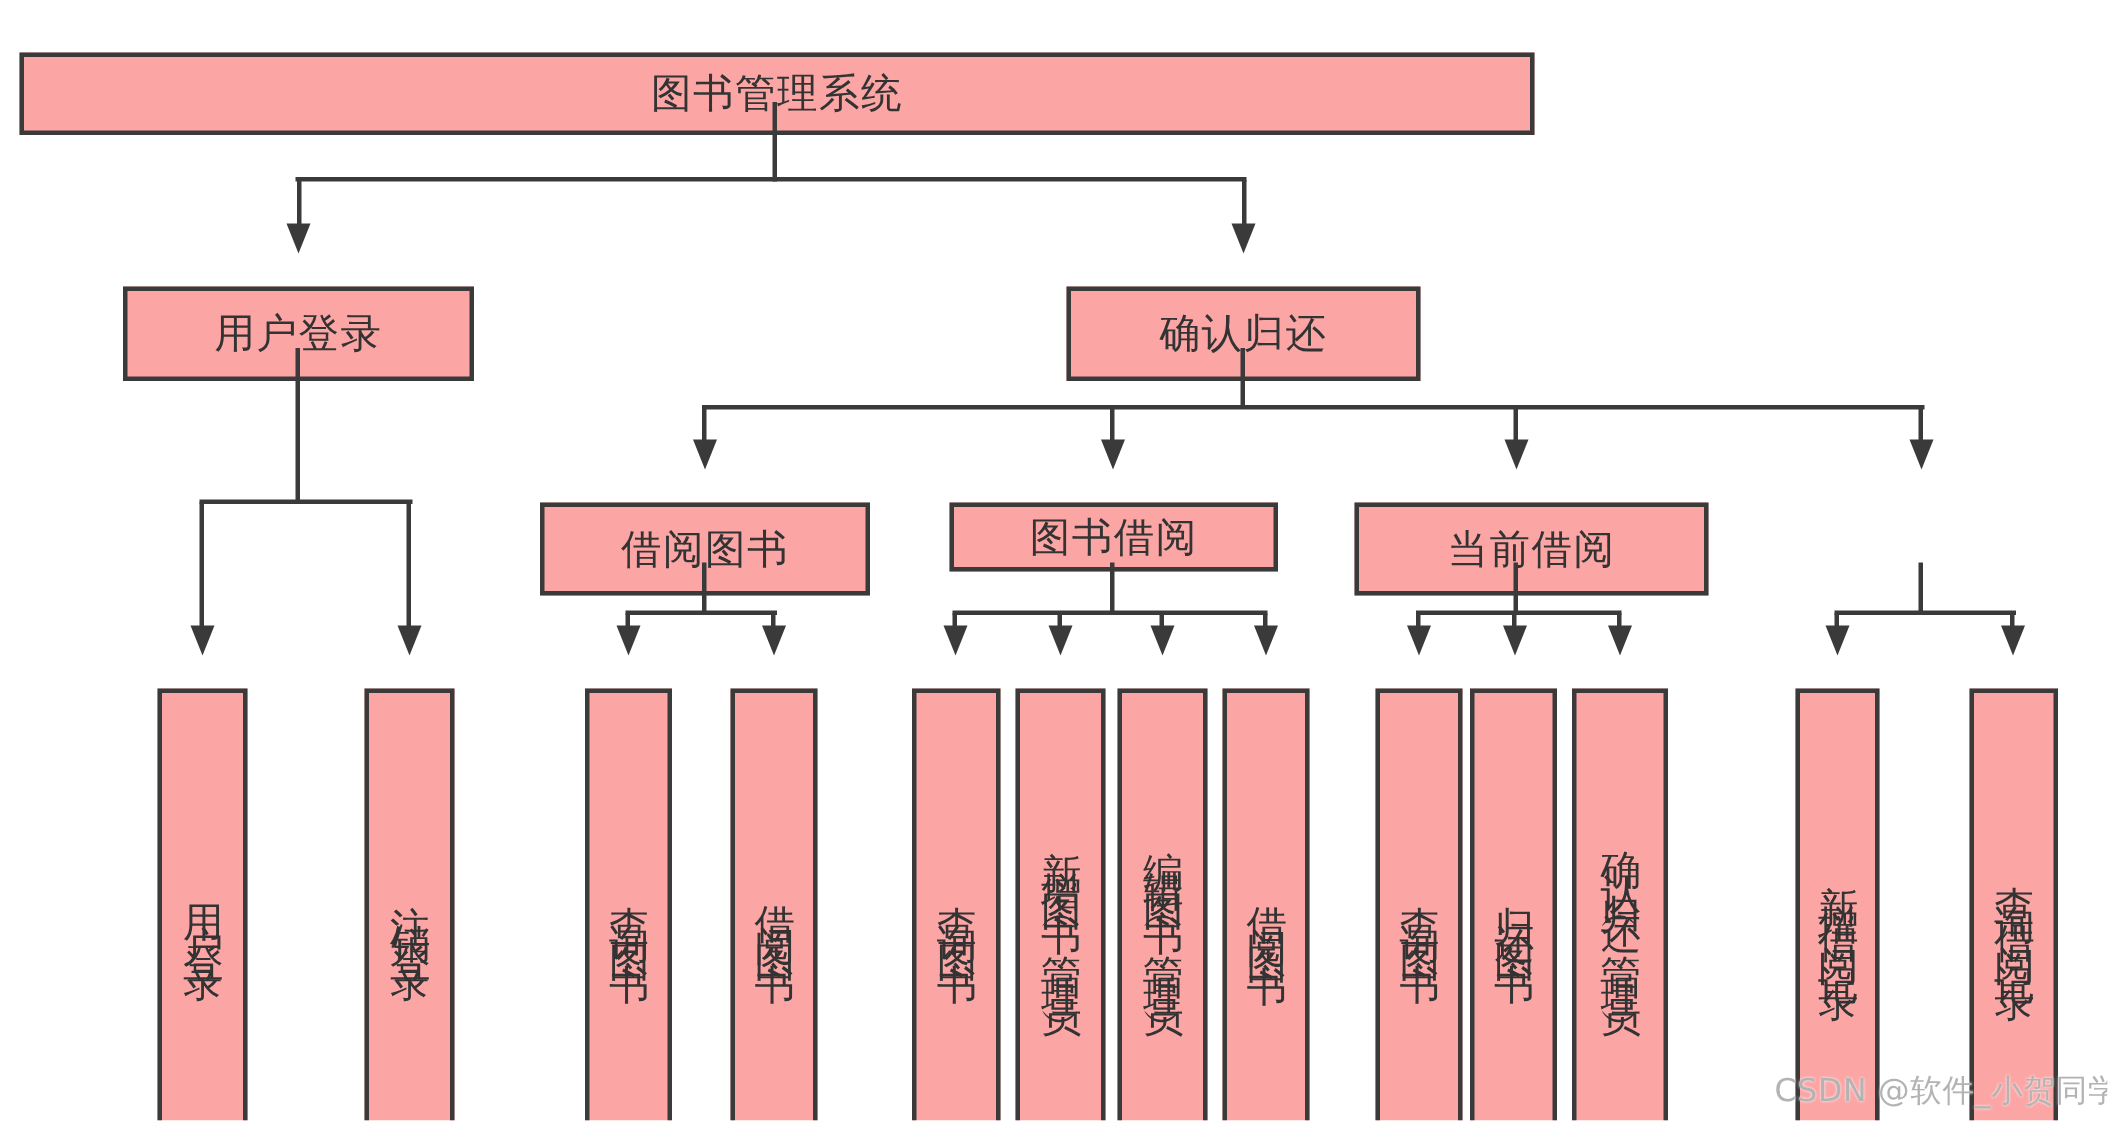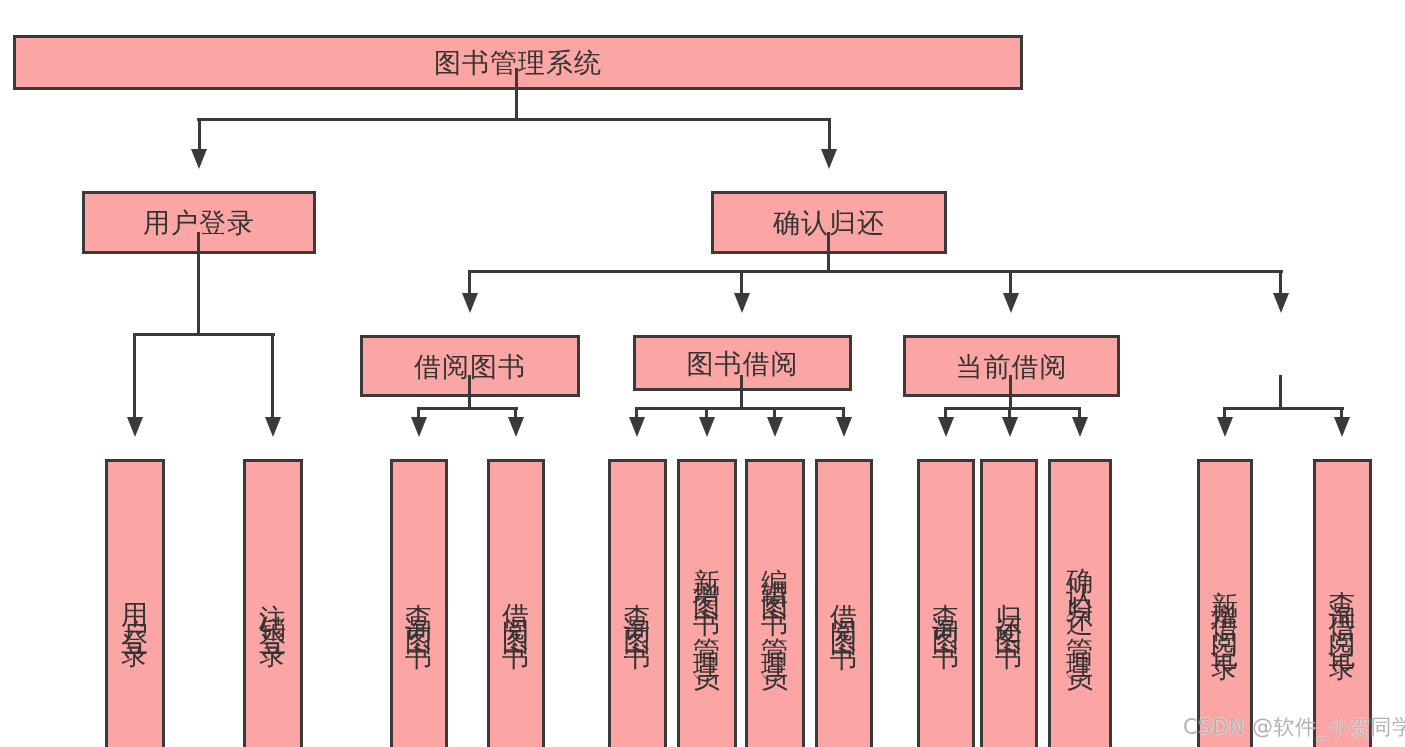--- a/index.html
+++ b/index.html
@@ -88,22 +88,22 @@
   <div class="line" style="left:468px; top:272px; width:3px; height:23px;"></div>
   <div class="arrow" style="left:462px; top:293px;"></div>
   <div class="line" style="left:740px; top:272px; width:3px; height:23px;"></div>
   <div class="arrow" style="left:734px; top:293px;"></div>
   <div class="line" style="left:1009px; top:272px; width:3px; height:23px;"></div>
   <div class="arrow" style="left:1003px; top:293px;"></div>
   <div class="line" style="left:1279px; top:272px; width:3px; height:23px;"></div>
   <div class="arrow" style="left:1273px; top:293px;"></div>
 
   <div class="node h" style="left:360px; top:313px; width:220px; height:62px;">借阅图书</div>
-  <div class="node h" style="left:633px; top:313px; width:219px; height:56px;">图书借阅</div>
-  <div class="node h" style="left:903px; top:313px; width:217px; height:62px;">当前借阅</div>
+  <div class="node h" style="left:633px; top:313px; width:219px; height:46px;">图书借阅</div>
+  <div class="node h" style="left:903px; top:313px; width:236px; height:62px;">当前借阅</div>
 
   <div class="line" style="left:468px; top:375px; width:3px; height:34px;"></div>
   <div class="line" style="left:417px; top:407px; width:101px; height:3px;"></div>
   <div class="line" style="left:417px; top:409px; width:3px; height:10px;"></div>
   <div class="arrow" style="left:411px; top:417px;"></div>
   <div class="line" style="left:514px; top:409px; width:3px; height:10px;"></div>
   <div class="arrow" style="left:508px; top:417px;"></div>
 
   <div class="line" style="left:740px; top:375px; width:3px; height:34px;"></div>
   <div class="line" style="left:635px; top:407px; width:210px; height:3px;"></div>

